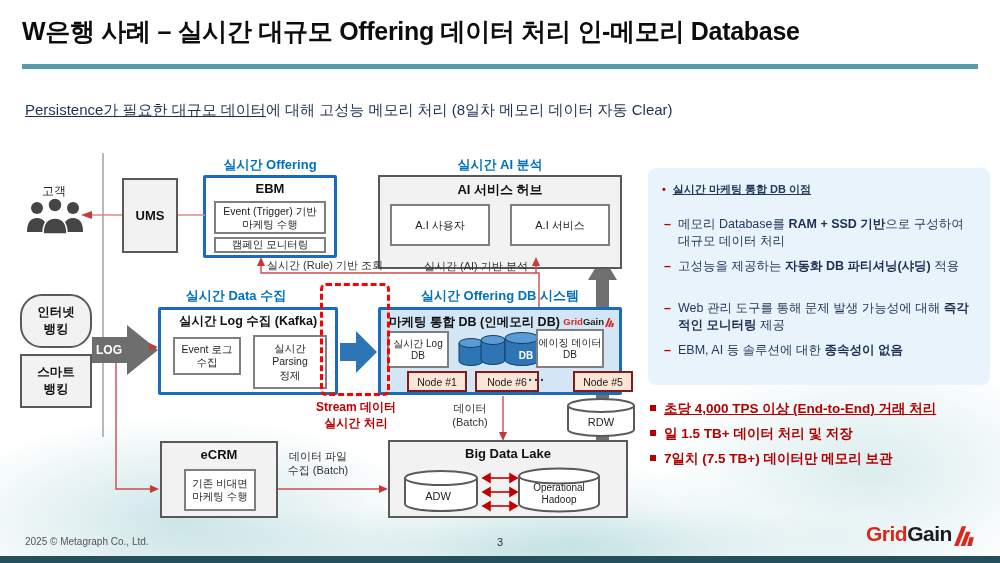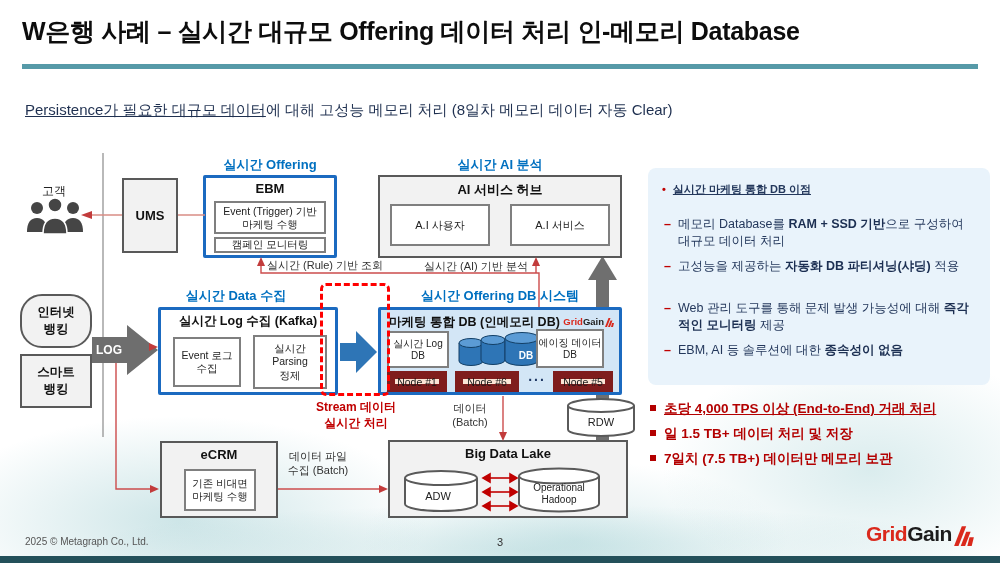--- a/index.html
+++ b/index.html
@@ -21,22 +21,22 @@
   #subtitle .u{text-decoration:underline;}
   
   .gbox{position:absolute;background:#F2F2F2;border:2px solid #595959;box-sizing:border-box;z-index:2;}
   .bluebox{position:absolute;background:#ffffff;border:3px solid #1B6AC0;box-sizing:border-box;z-index:2;border-radius:2px;}
   .inner{position:absolute;background:#ffffff;border:2px solid #7F7F7F;box-sizing:border-box;
          display:flex;align-items:center;justify-content:center;text-align:center;color:#222;}
   .boxtitle{position:absolute;left:0;right:0;text-align:center;font-weight:bold;color:#111;}
   .bluelabel{position:absolute;font-size:13px;font-weight:bold;color:#0070C0;text-align:center;z-index:4;}
   .flowlabel{position:absolute;font-size:11px;color:#333;z-index:4;line-height:1.25;}
   .redlabel{position:absolute;font-size:12px;font-weight:bold;color:#C00000;text-align:center;z-index:6;line-height:1.3;}
-  .nodebox{position:absolute;background:#FBE5D6;border:8px solid #7f1d1d;box-sizing:border-box;
-           display:flex;align-items:center;justify-content:center;font-size:10.5px;color:#1a1a1a;}
+  .nodebox{position:absolute;background:#FBE5D6;border:2px solid #7f1d1d;box-sizing:border-box;
+           display:flex;align-items:center;justify-content:center;font-size:10.5px;color:#1a1a1a;margin-left:20px;}
   .cyl-label{position:absolute;text-align:center;color:#222;z-index:3;}
   
   #right-panel{left:648px;top:168px;width:342px;height:217px;background:#E9F3FB;border-radius:8px;z-index:2;}
   #panel-heading{position:absolute;left:14px;top:14px;font-size:11px;font-weight:bold;color:#24385C;
                  text-decoration:underline;}
   #panel-heading::before{content:"•";color:#C00000;margin-right:7px;text-decoration:none;display:inline-block;}
   .pbullet{position:absolute;left:30px;width:296px;font-size:12.5px;color:#24385C;line-height:1.32;}
   .pbullet::before{content:"–";color:#C00000;position:absolute;left:-14px;top:0;font-weight:bold;}
   .pbullet b{color:#1C2F52;}
   .kpi{position:absolute;left:650px;width:340px;font-size:13.5px;font-weight:bold;color:#B30000;z-index:4;}
@@ -93,39 +93,39 @@
 
 <div class="bluelabel" style="left:203px;top:156px;width:134px;">실시간 Offering</div>
 <div class="bluebox" style="left:203px;top:175px;width:134px;height:83px;">
   <div class="boxtitle" style="top:3px;font-size:13px;">EBM</div>
   <div class="inner pre" style="left:8px;top:23px;width:112px;height:33px;font-size:10.5px;line-height:1.2;">Event (Trigger) 기반
 마케팅 수행</div>
   <div class="inner" style="left:8px;top:59px;width:112px;height:16px;font-size:10.5px;">캠페인 모니터링</div>
 </div>
 
 <div class="bluelabel" style="left:378px;top:156px;width:244px;">실시간 AI 분석</div>
-<div class="gbox" style="left:378px;top:175px;width:244px;height:83px;">
+<div class="gbox" style="left:378px;top:175px;width:244px;height:94px;">
   <div class="boxtitle" style="top:4px;font-size:13px;">AI 서비스 허브</div>
   <div class="inner" style="left:10px;top:27px;width:100px;height:42px;font-size:11px;">A.I 사용자</div>
   <div class="inner" style="left:130px;top:27px;width:100px;height:42px;font-size:11px;">A.I 서비스</div>
 </div>
 
 <div class="flowlabel" style="left:267px;top:259px;">실시간 (Rule) 기반 조회</div>
 <div class="flowlabel" style="left:424px;top:260px;">실시간 (AI) 기반 분석</div>
 
 <div class="gbox pre" style="left:20px;top:294px;width:72px;height:54px;display:flex;align-items:center;justify-content:center;text-align:center;font-size:12.5px;font-weight:bold;color:#111;border-radius:22px;">인터넷
 뱅킹</div>
 <div class="gbox pre" style="left:20px;top:354px;width:72px;height:54px;display:flex;align-items:center;justify-content:center;text-align:center;font-size:12.5px;font-weight:bold;color:#111;">스마트
 뱅킹</div>
 <div class="abs" style="left:96px;top:343px;font-size:12px;font-weight:bold;color:#fff;z-index:4;">LOG</div>
 
 <div class="bluelabel" style="left:146px;top:287px;width:180px;">실시간 Data 수집</div>
 <div class="bluebox" style="left:158px;top:307px;width:180px;height:88px;">
   <div class="boxtitle" style="top:3px;font-size:12.5px;">실시간 Log 수집 (Kafka)</div>
-  <div class="inner pre" style="left:12px;top:27px;width:68px;height:50px;font-size:10.5px;line-height:1.25;">Event 로그
+  <div class="inner pre" style="left:12px;top:27px;width:68px;height:38px;font-size:10.5px;line-height:1.25;">Event 로그
 수집</div>
   <div class="inner pre" style="left:92px;top:25px;width:74px;height:54px;font-size:10.5px;line-height:1.25;">실시간
 Parsing
 정제</div>
 </div>
 
 <div class="abs" id="stream-dashed"></div>
 <div class="redlabel pre" style="left:300px;top:400px;width:112px;">Stream 데이터
 실시간 처리</div>
 

